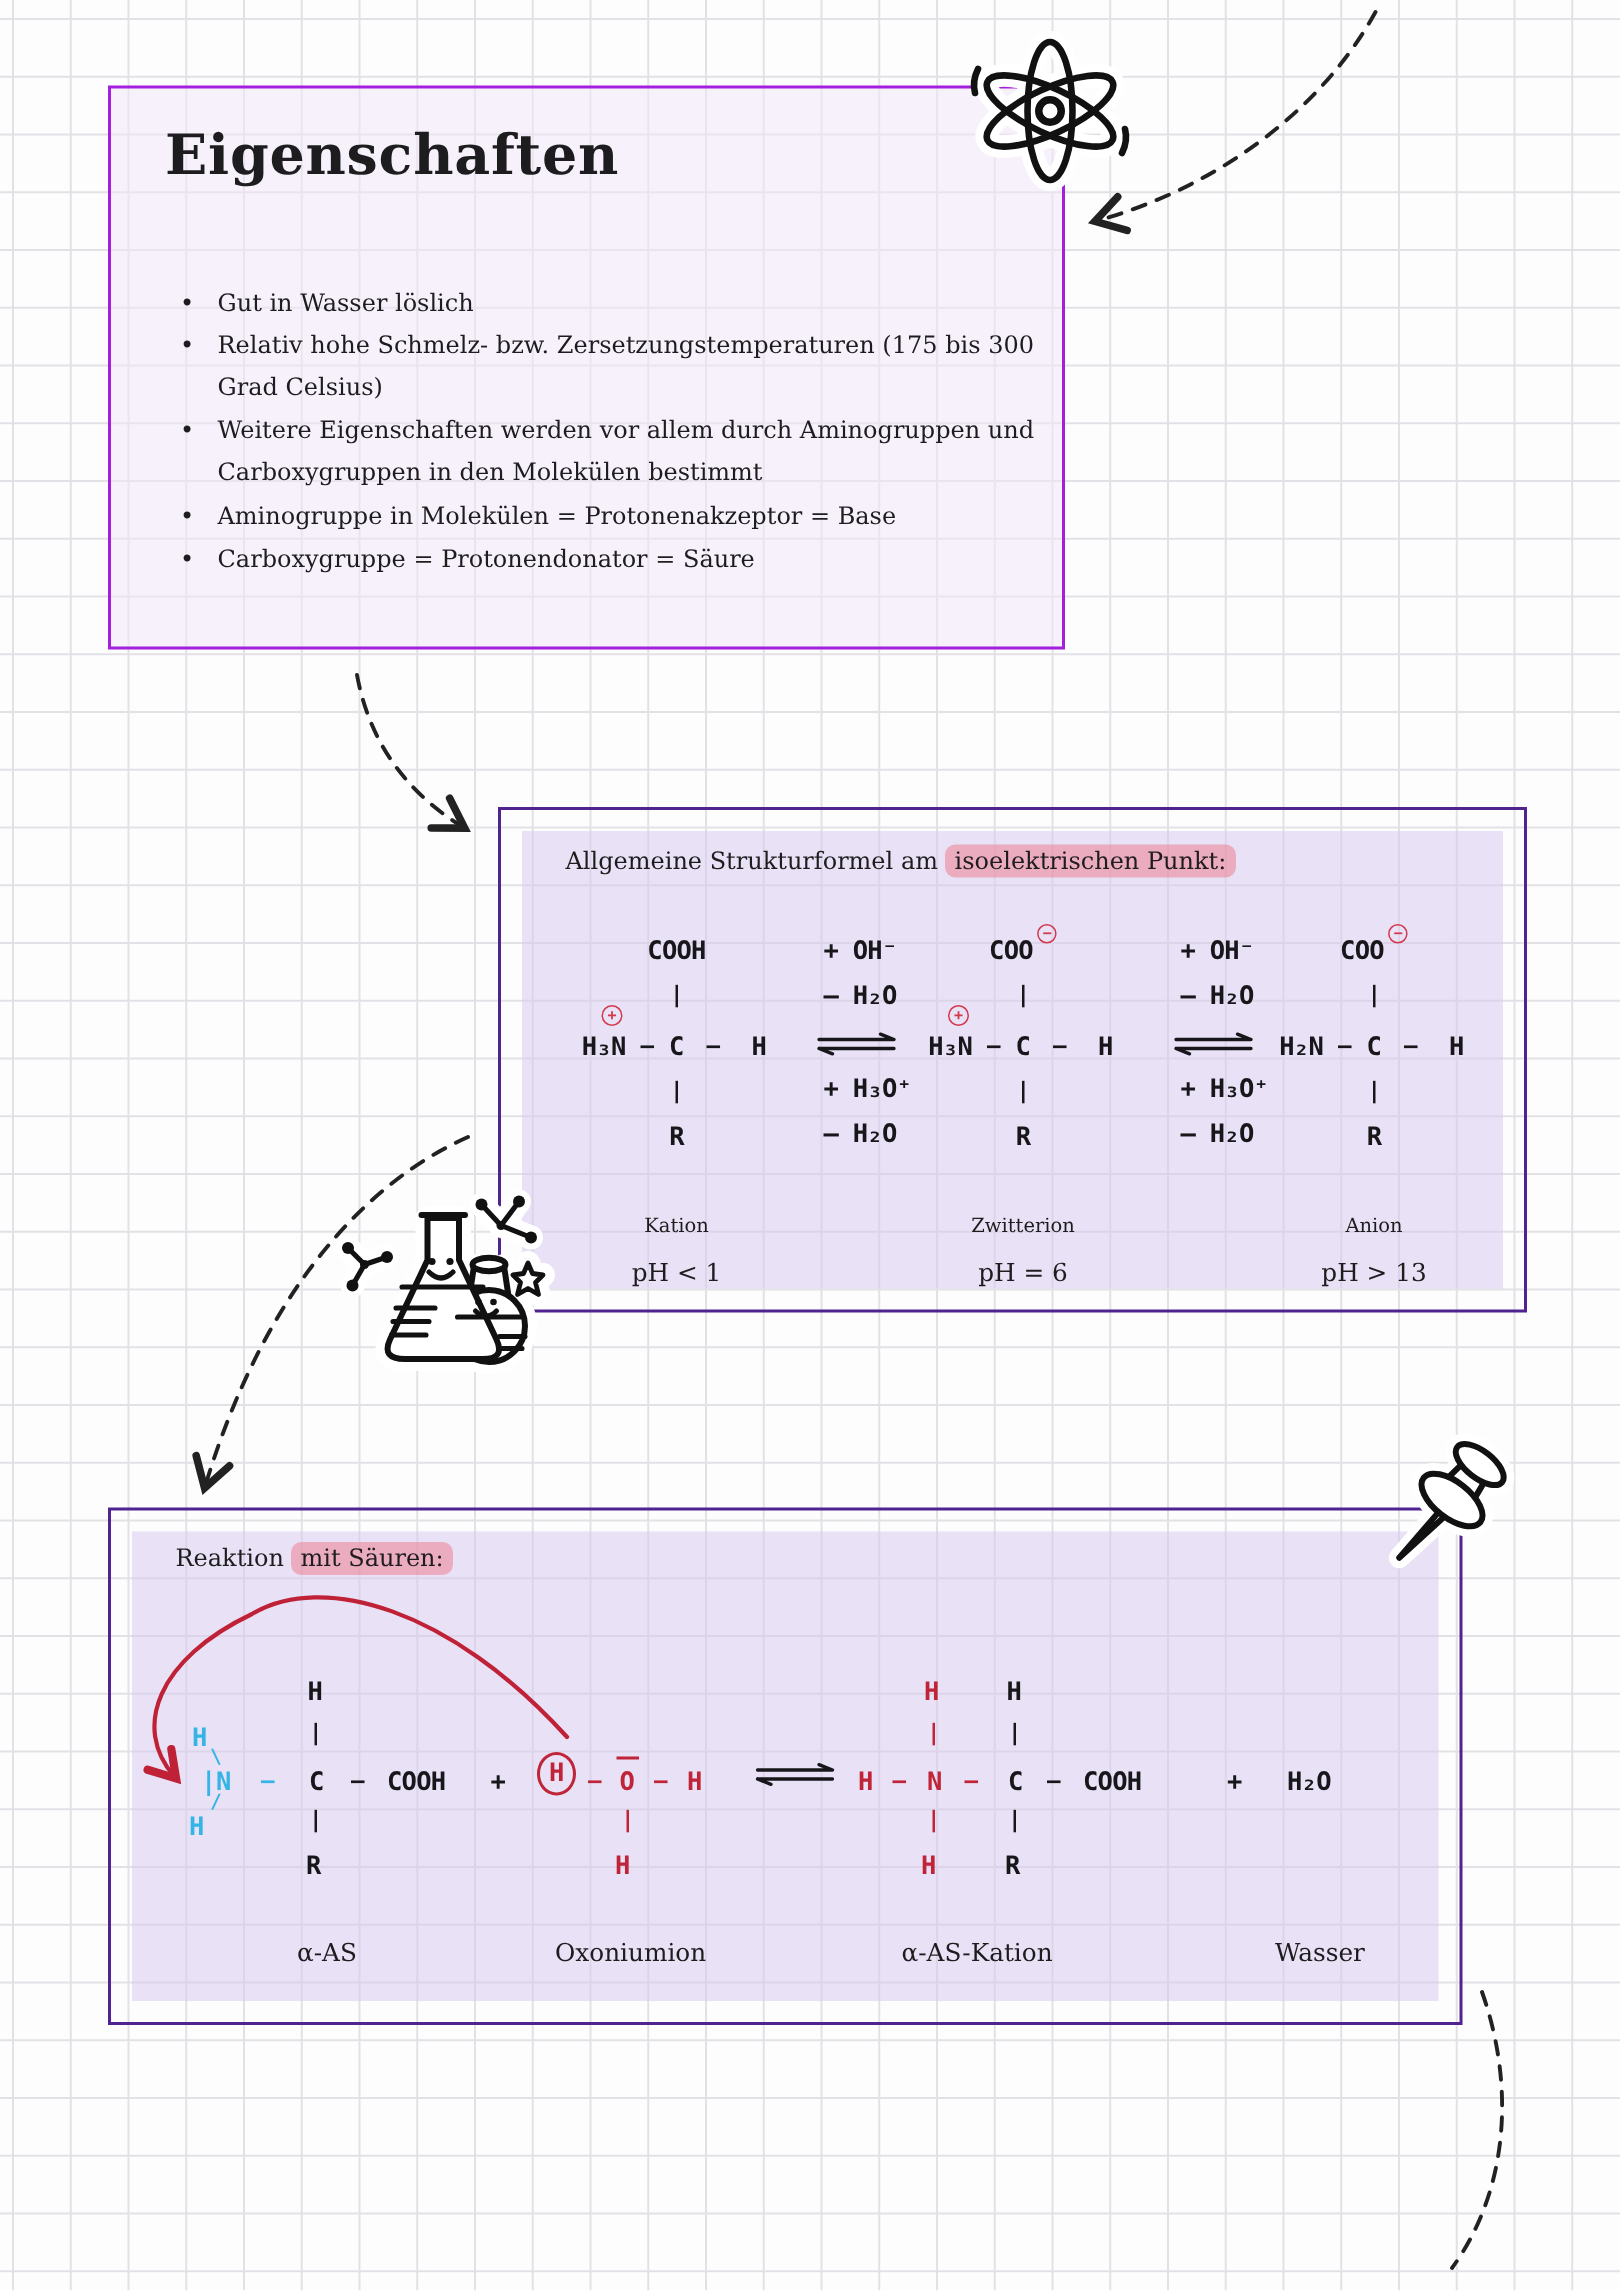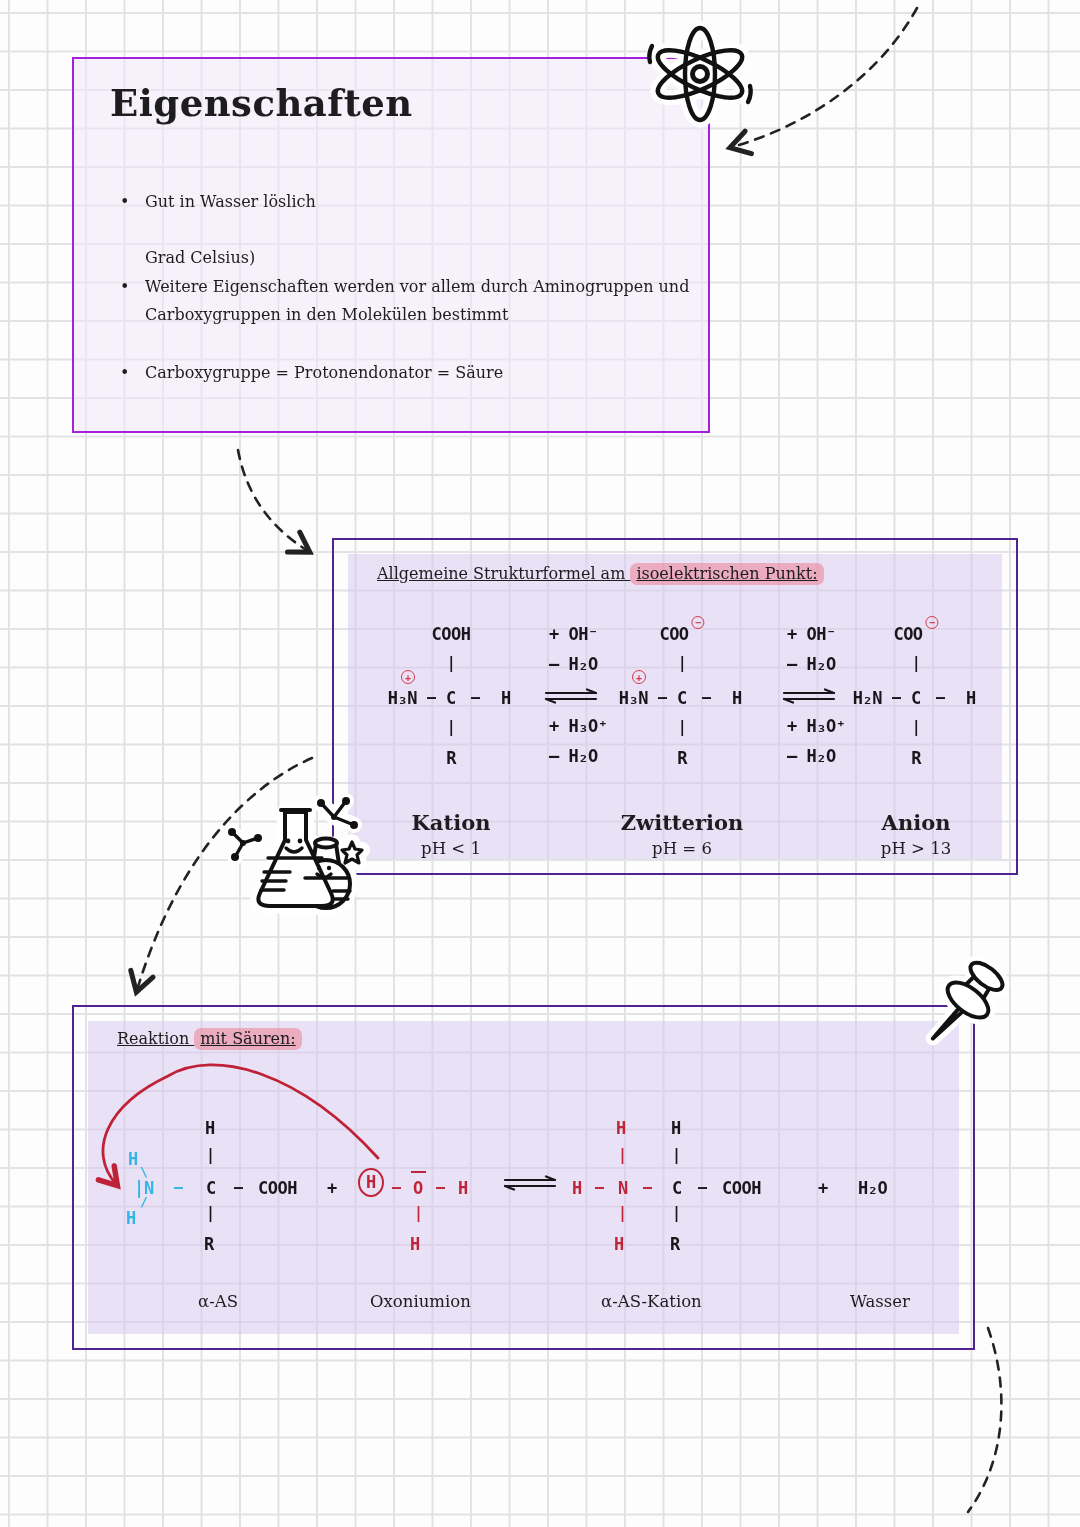--- a/index.html
+++ b/index.html
@@ -23,21 +23,21 @@
   .card3 { left:72px; top:1005px; width:903px; height:345px;
     border:2.5px solid #4f2390; background:transparent; }
   .innerfill { position:absolute; left:14px; top:14px; right:14px; bottom:14px;
     background:rgba(216,202,236,.55); }
   .h1title { position:absolute; left:36px; top:22px; font-size:37px; font-weight:bold;
     letter-spacing:.5px; }
   .bl { position:absolute; left:46px; font-size:16px; white-space:nowrap; }
   .bdot { display:inline-block; width:25px; }
   .noind { padding-left:25px; }
   .hl { background:rgba(240,120,138,.5); border-radius:7px; padding:1px 6px 2px; }
-  .cardtitle { position:absolute; font-size:16px; white-space:nowrap;text-decoration:underline; }
+  .cardtitle { position:absolute; font-size:16px; white-space:nowrap; }
   .chem, .t { position:absolute; font-family:"DejaVu Sans Mono", monospace;
     font-weight:bold; font-size:17px; color:#17161a; white-space:pre; letter-spacing:-.5px; }
   .bond { font-size:15px; }
   .sl { font-size:13px; }
   .blue { color:#35b5e6; }
   .red  { color:#c02438; }
   .chg { position:absolute; display:inline-flex; align-items:center; justify-content:center;
     width:14px; height:14px; border:1.8px solid #d2394c; border-radius:50%;
     color:#d2394c; font-family:"DejaVu Sans Mono",monospace; font-size:10px; font-weight:bold; }
   .chg.sup { position:static; margin:-8px 0 0 3px; width:13px; height:13px; }
@@ -49,21 +49,21 @@
   .s-b1 { left:92px; top:30px; transform:translateX(-50%); }
   .s-chg { left:42px; top:46px; }
   .s-amine { left:0; top:64px; width:58px; text-align:right; }
   .s-d1 { left:68px; top:64px; }
   .s-c  { left:87px; top:64px; }
   .s-d2 { left:112px; top:64px; }
   .s-h  { left:142px; top:64px; }
   .s-b2 { left:92px; top:94px; transform:translateX(-50%); }
   .s-r  { left:92px; top:124px; transform:translateX(-50%); }
   .s-name { position:absolute; left:92px; top:186px; transform:translateX(-50%);
-    font-family:"DejaVu Serif",serif; font-weight:bold; font-size:21px; letter-spacing:0; }
+    font-family:"DejaVu Serif",serif; font-weight:normal; font-size:13px; letter-spacing:0; }
   .s-ph   { position:absolute; left:92px; top:215px; transform:translateX(-50%);
     font-family:"DejaVu Serif",serif; font-weight:normal; font-size:16.5px; letter-spacing:0; }
   .eq { position:absolute; top:84px; width:130px; height:160px;margin-left:23px; }
   .eq .chem { left:6px; }
   .e1 { top:0; } .e2 { top:30px; } .e3 { top:92px;text-align:right; } .e4 { top:122px; }
   .eqarr { position:absolute; left:0; top:64px; }
   
   .circleH { position:absolute; border:2.2px solid #c02438; border-radius:50%;
     padding:2px 6px 3px; }
   .circleH .t { position:static; }
@@ -72,23 +72,25 @@
   svg.overlay { position:absolute; left:0; top:0; pointer-events:none; }
 </style>
 </head>
 <body>
 
 <div id="page">
 
   <div class="card card1">
     <div class="h1title">Eigenschaften</div>
     <div class="bl" style="top:133px"><span class="bdot">•</span><span>Gut in Wasser löslich</span></div>
+    <div class="bl" style="top:161px"><span class="bdot">•</span><span>Relativ hohe Schmelz- bzw. Zersetzungstemperaturen (175 bis 300</span></div>
     <div class="bl noind" style="top:189px"><span>Grad Celsius)</span></div>
     <div class="bl" style="top:218px"><span class="bdot">•</span><span>Weitere Eigenschaften werden vor allem durch Aminogruppen und</span></div>
     <div class="bl noind" style="top:246px"><span>Carboxygruppen in den Molekülen bestimmt</span></div>
+    <div class="bl" style="top:275px"><span class="bdot">•</span><span>Aminogruppe in Molekülen = Protonenakzeptor = Base</span></div>
     <div class="bl" style="top:304px"><span class="bdot">•</span><span>Carboxygruppe = Protonendonator = Säure</span></div>
   </div>
 
   <div class="card card2">
     <div class="innerfill"></div>
     <div class="cardtitle" style="left:43px; top:24px">
       <span>Allgemeine Strukturformel am </span><span class="hl">isoelektrischen Punkt:</span>
     </div>
 
     <div class="struct" style="left:25px">

